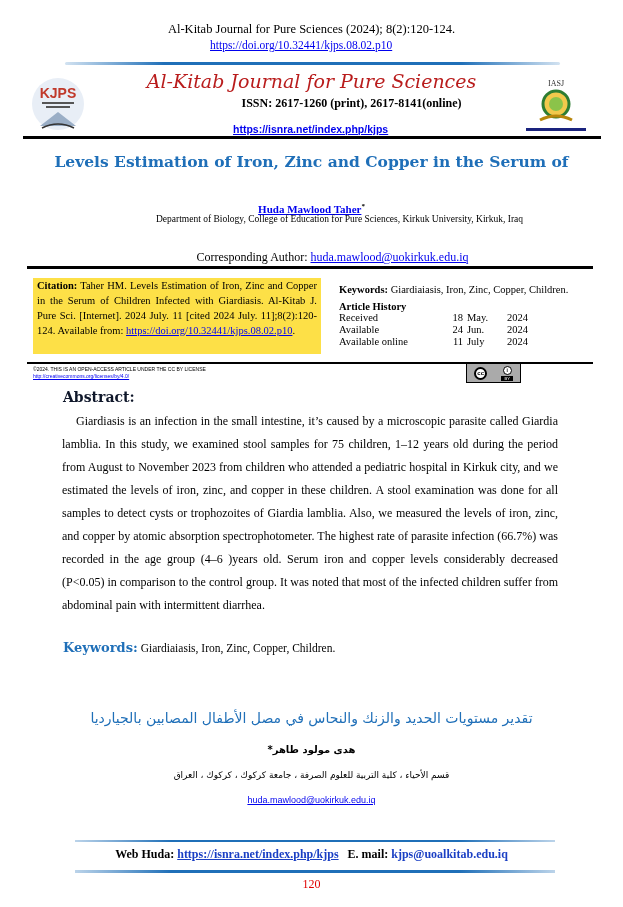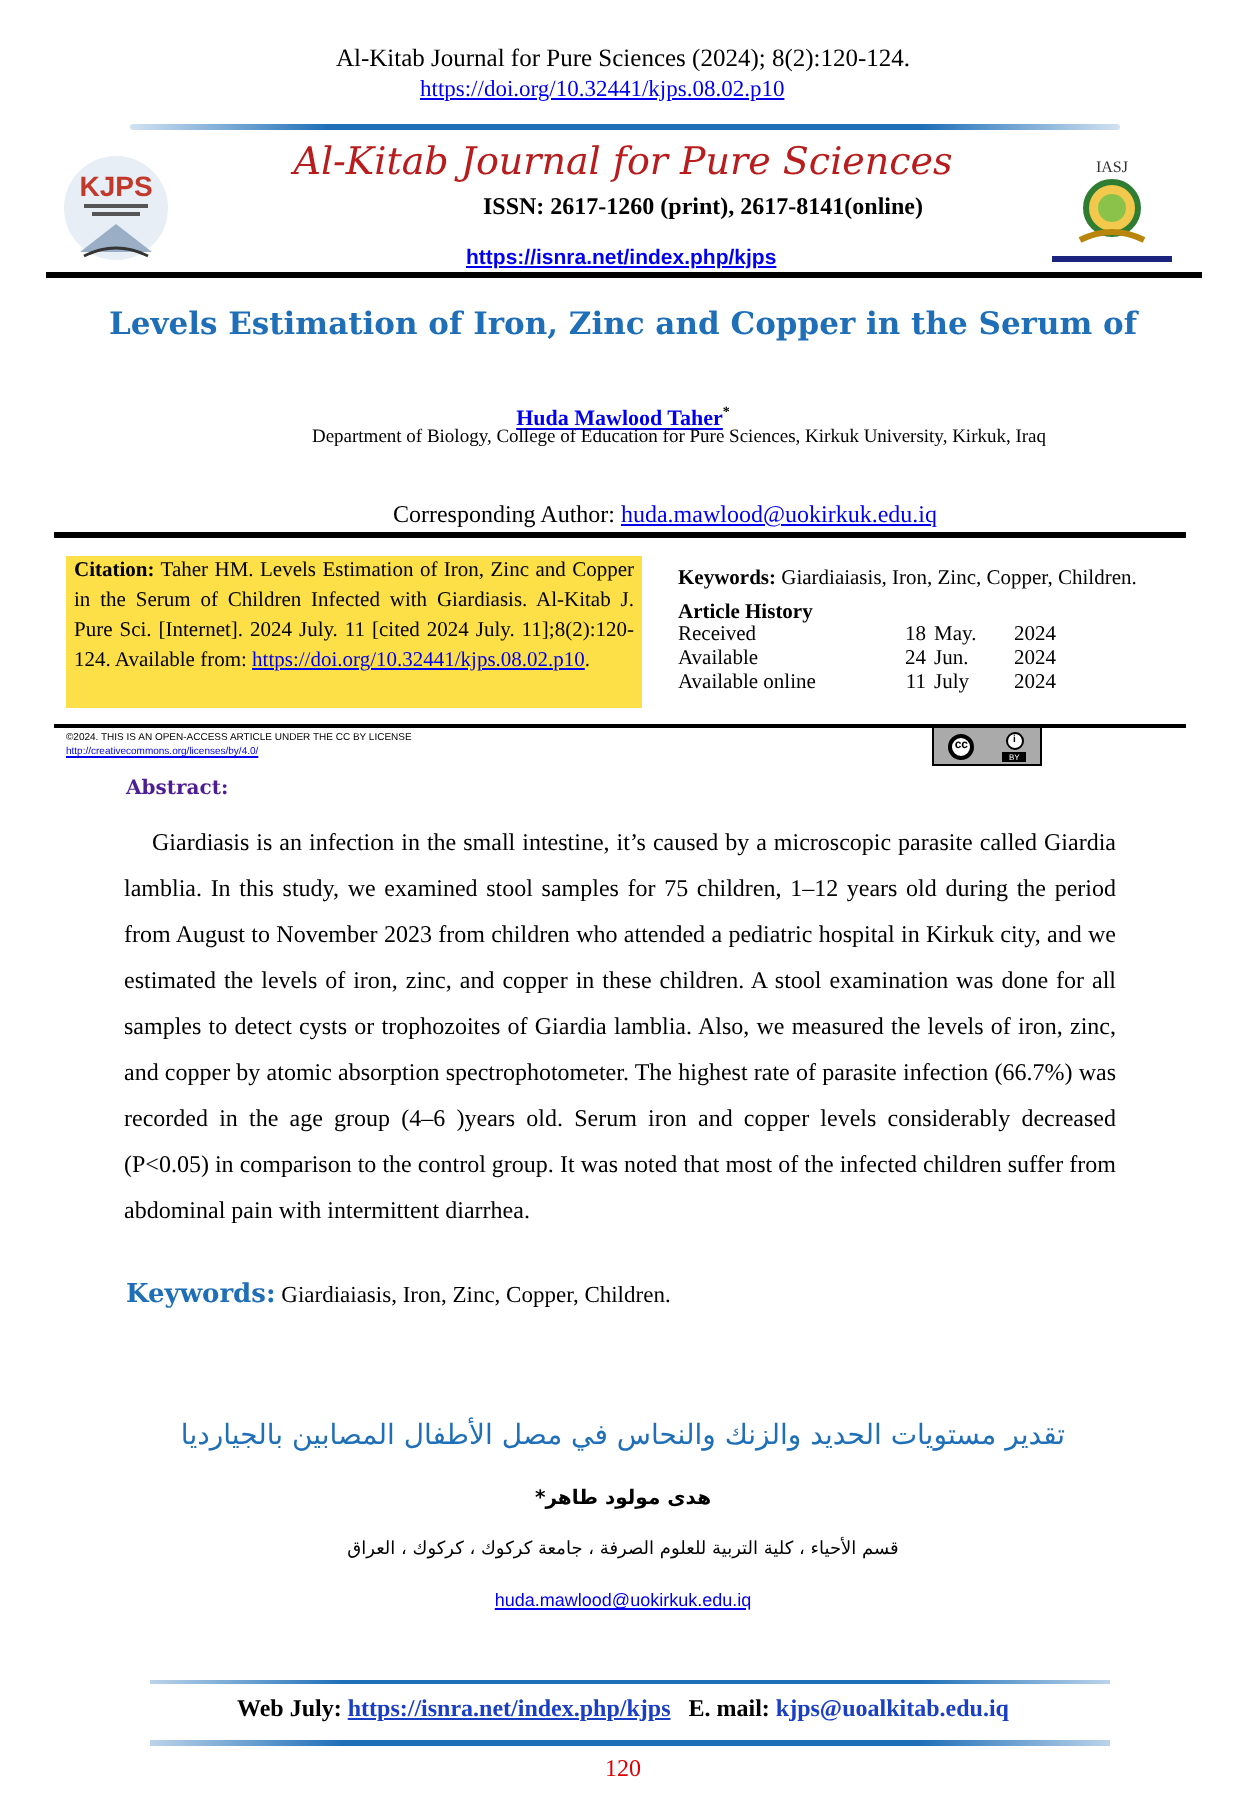--- a/index.html
+++ b/index.html
@@ -37,21 +37,21 @@
     .hist-row .m { width:40px; }
     .hist-row .y { width:40px; }
 
     .black-rule-3 { top:362px; left:27px; width:566px; height:2px; background:#000; }
     .license { top:366px; left:33px; font-family:"Liberation Sans", sans-serif; font-size:5px; line-height:7px; }
     .cc-badge { top:363px; left:466px; width:55px; height:20px; background:#aaa; border:1px solid #000; box-sizing:border-box; display:flex; align-items:center; justify-content:space-around; }
     .cc-circle { width:13px; height:13px; border-radius:50%; background:#fff; border:2px solid #000; box-sizing:border-box; font-family:"Liberation Sans", sans-serif; font-size:6px; font-weight:bold; display:flex; align-items:center; justify-content:center; }
     .by-wrap { display:flex; flex-direction:column; align-items:center; }
     .by-label { background:#000; color:#fff; font-size:4px; font-family:"Liberation Sans", sans-serif; padding:0 3px; margin-top:1px; }
 
-    .abstract-h { top:389px; left:63px; font-family:"DejaVu Serif", serif; font-weight:bold; font-size:10px; color:#4c1d95; }
+    .abstract-h { top:389px; left:63px; font-family:"DejaVu Serif", serif; font-weight:bold; font-size:14px; color:#0f172a; }
     .abstract-body { top:410px; left:62px; width:496px; font-size:12px; line-height:23px; text-align:justify; text-indent:14px; }
     .keywords { top:640px; left:63px; font-size:11.5px; }
     .keywords .kl { font-family:"DejaVu Serif", serif; font-weight:bold; font-size:13px; color:#1f6fb8; }
 
     .ar-title { top:710px; font-family:"DejaVu Sans", sans-serif; font-size:14px; color:#1f6fb8; direction:rtl; }
     .ar-author { top:744px; font-family:"DejaVu Sans", sans-serif; font-size:10px; font-weight:bold; direction:rtl; }
     .ar-affil { top:770px; font-family:"DejaVu Sans", sans-serif; font-size:9px; direction:rtl; }
     .ar-email { top:795px; font-family:"Liberation Sans", sans-serif; font-size:9px; }
 
     .foot-rule-1 { top:840px; left:75px; width:480px; height:2px; background:linear-gradient(90deg, rgba(31,111,184,0.3), #1f6fb8 20%, #1f6fb8 80%, rgba(31,111,184,0.3)); }
@@ -149,19 +149,19 @@
 <div class="abs abstract-body">Giardiasis is an infection in the small intestine, it’s caused by a microscopic parasite called Giardia lamblia. In this study, we examined stool samples for 75 children, 1–12 years old during the period from August to November 2023 from children who attended a pediatric hospital in Kirkuk city, and we estimated the levels of iron, zinc, and copper in these children. A stool examination was done for all samples to detect cysts or trophozoites of Giardia lamblia. Also, we measured the levels of iron, zinc, and copper by atomic absorption spectrophotometer. The highest rate of parasite infection (66.7%) was recorded in the age group (4–6 )years old. Serum iron and copper levels considerably decreased (P&lt;0.05) in comparison to the control group.   It was noted that most of the infected children suffer from abdominal pain with intermittent diarrhea.</div>
 <div class="abs keywords"><span class="kl">Keywords:</span><span> Giardiaiasis, Iron, Zinc, Copper, Children.</span></div>
 
 <div class="abs center ar-title">تقدير مستويات الحديد والزنك والنحاس في مصل الأطفال المصابين بالجيارديا</div>
 <div class="abs center ar-author">هدى مولود طاهر*</div>
 <div class="abs center ar-affil">قسم الأحياء ، كلية التربية للعلوم الصرفة ، جامعة كركوك ، كركوك ، العراق</div>
 <div class="abs center ar-email"><a href="#">huda.mawlood@uokirkuk.edu.iq</a></div>
 
 <div class="abs foot-rule-1"></div>
 <div class="abs center footer-line">
-  <span>Web July:</span>
+  <span>Web Huda:</span>
   <a href="#" class="blue">https://isnra.net/index.php/kjps</a>
   &nbsp;&nbsp;<span>E. mail:</span>
   <span class="blue">kjps@uoalkitab.edu.iq</span>
 </div>
 <div class="abs foot-rule-2"></div>
 <div class="abs center page-num">120</div>
 
 </body></html>

